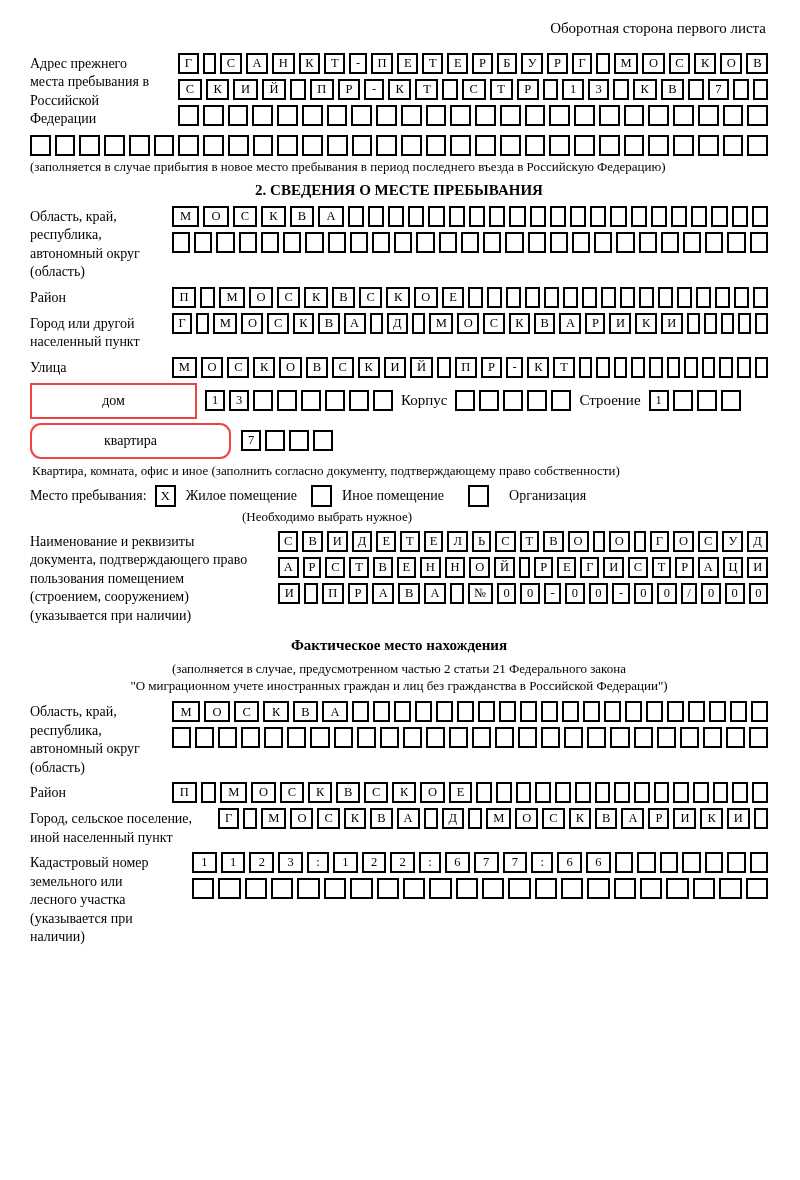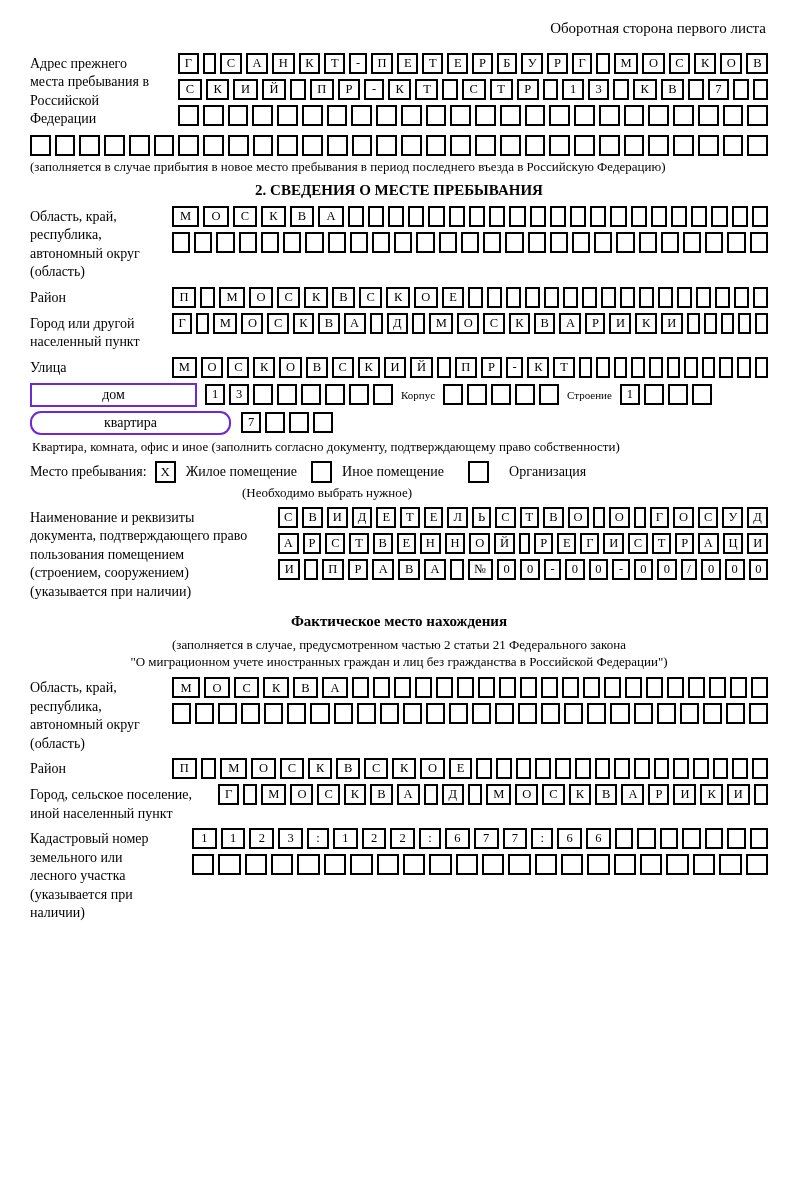--- a/index.html
+++ b/index.html
@@ -24,24 +24,24 @@
   }
   .cells.fixed { flex: 0 0 auto; }
   .cells.fixed .cell { flex: 0 0 20px; width: 20px; }
 
   .fullrow { margin: 6px 0 0 0; }
   .caption { font-size: 13px; margin: 3px 0 4px 0; }
   .caption.left { text-align: left; margin-left: 2px; }
   .sec-title { font-size: 15px; font-weight: bold; text-align: center; margin: 7px 0 7px 0; }
 
   .inline-row { display: flex; align-items: center; margin-bottom: 4px; }
-  .boxlabel { border: 2px solid #6d28d9; height: 24px; display: flex; align-items: center; justify-content: center; font-size: 14px; }
+  .boxlabel { border: 2px solid #ef4444; height: 36px; display: flex; align-items: center; justify-content: center; font-size: 14px; }
   .boxlabel.dom { width: 167px; margin-right: 8px; }
   .boxlabel.kvartira { width: 201px; margin-right: 10px; border-radius: 11px; }
-  .small-label { font-size: 11px; margin: 0 8px; white-space: nowrap; }
+  .small-label { font-size: 15px; margin: 0 8px; white-space: nowrap; }
 
   .mesto-row { display: flex; align-items: center; margin: 6px 0 2px 0; font-size: 14px; }
   .chk { width: 21px; height: 22px; border: 2px solid #000; display: inline-flex; align-items: center; justify-content: center; font-size: 13px; margin: 0 10px 0 14px; flex: 0 0 21px; }
   .mesto-note { font-size: 13px; margin: 1px 0 6px 212px; }
 
   .fact-note { font-size: 13px; text-align: center; line-height: 1.28; }
 
   .stamp-wrap { margin-top: 8px; }
   .stamp-box { margin-left: auto; width: 356px; height: 176px; border: 2px solid #000; }
   .stamp-caption { margin: 4px 0 0 auto; width: 400px; text-align: center; font-size: 13.5px; line-height: 1.25; }

